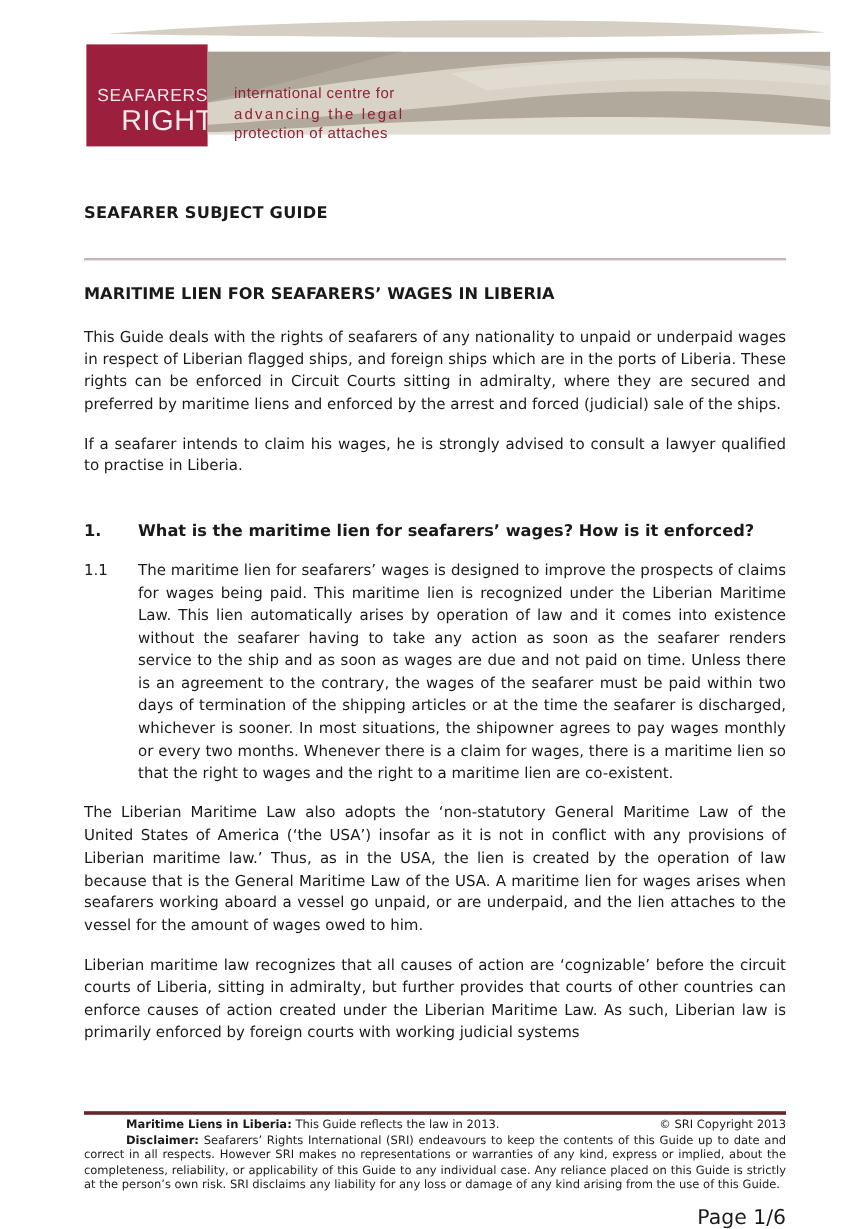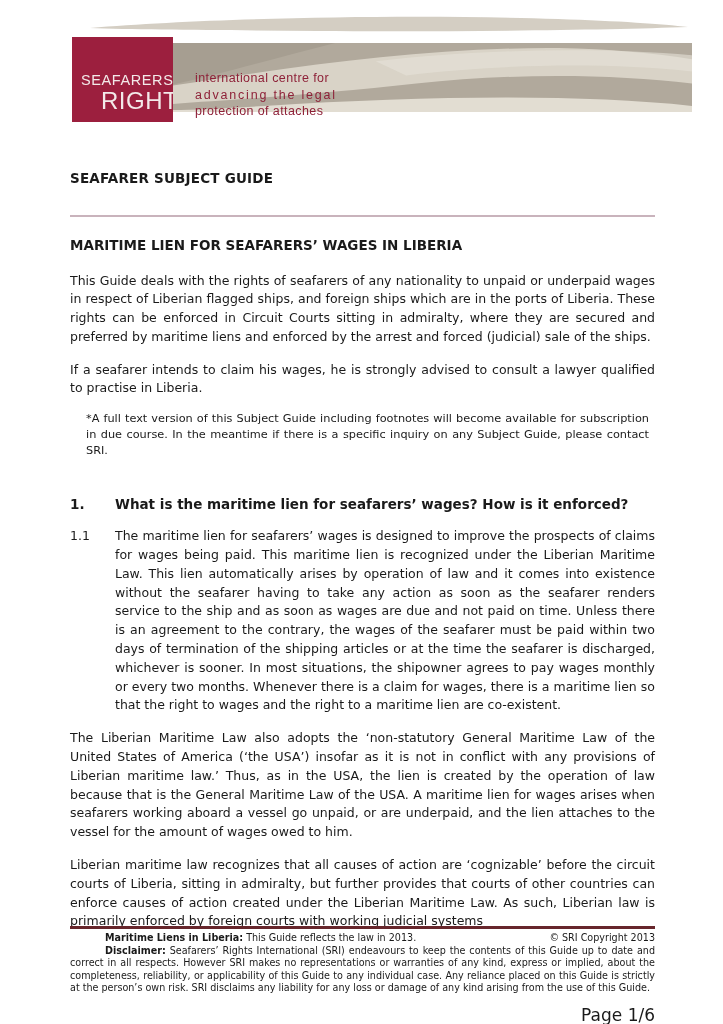--- a/index.html
+++ b/index.html
@@ -119,21 +119,20 @@
   </div>
 
   <div class="main">
     <div class="doc-label">SEAFARER SUBJECT GUIDE</div>
     <hr class="rule">
     <div class="doc-title">MARITIME LIEN FOR SEAFARERS’ WAGES IN LIBERIA</div>
 
     <p class="para first">This Guide deals with the rights of seafarers of any nationality to unpaid or underpaid wages in respect of Liberian flagged ships, and foreign ships which are in the ports of Liberia. These rights can be enforced in Circuit Courts sitting in admiralty, where they are secured and preferred by maritime liens and enforced by the arrest and forced (judicial) sale of the ships.</p>
     <p class="para">If a seafarer intends to claim his wages, he is strongly advised to consult a lawyer qualified to practise in Liberia.</p>
 
-    <p class="note">*A full text version of this Subject Guide including footnotes will become available for subscription in due course.  In the meantime if there is a specific inquiry on any Subject Guide, please contact SRI.</p>
 
     <div class="section-heading">
       <span class="num-col">1.</span>
       <span class="heading-text">What is the maritime lien for seafarers’ wages?  How is it enforced?</span>
     </div>
 
     <div class="item">
       <span class="num-col">1.1</span>
       <span class="item-text">The maritime lien for seafarers’ wages is designed to improve the prospects of claims for wages being paid. This maritime lien is recognized under the Liberian Maritime Law. This lien automatically arises by operation of law and it comes into existence without the seafarer having to take any action as soon as the seafarer renders service to the ship and as soon as wages are due and not paid on time. Unless there is an agreement to the contrary, the wages of the seafarer must be paid within two days of termination of the shipping articles or at the time the seafarer is discharged, whichever is sooner. In most situations, the shipowner agrees to pay wages monthly or every two months. Whenever there is a claim for wages, there is a maritime lien so that the right to wages and the right to a maritime lien are co-existent.</span>
     </div>

